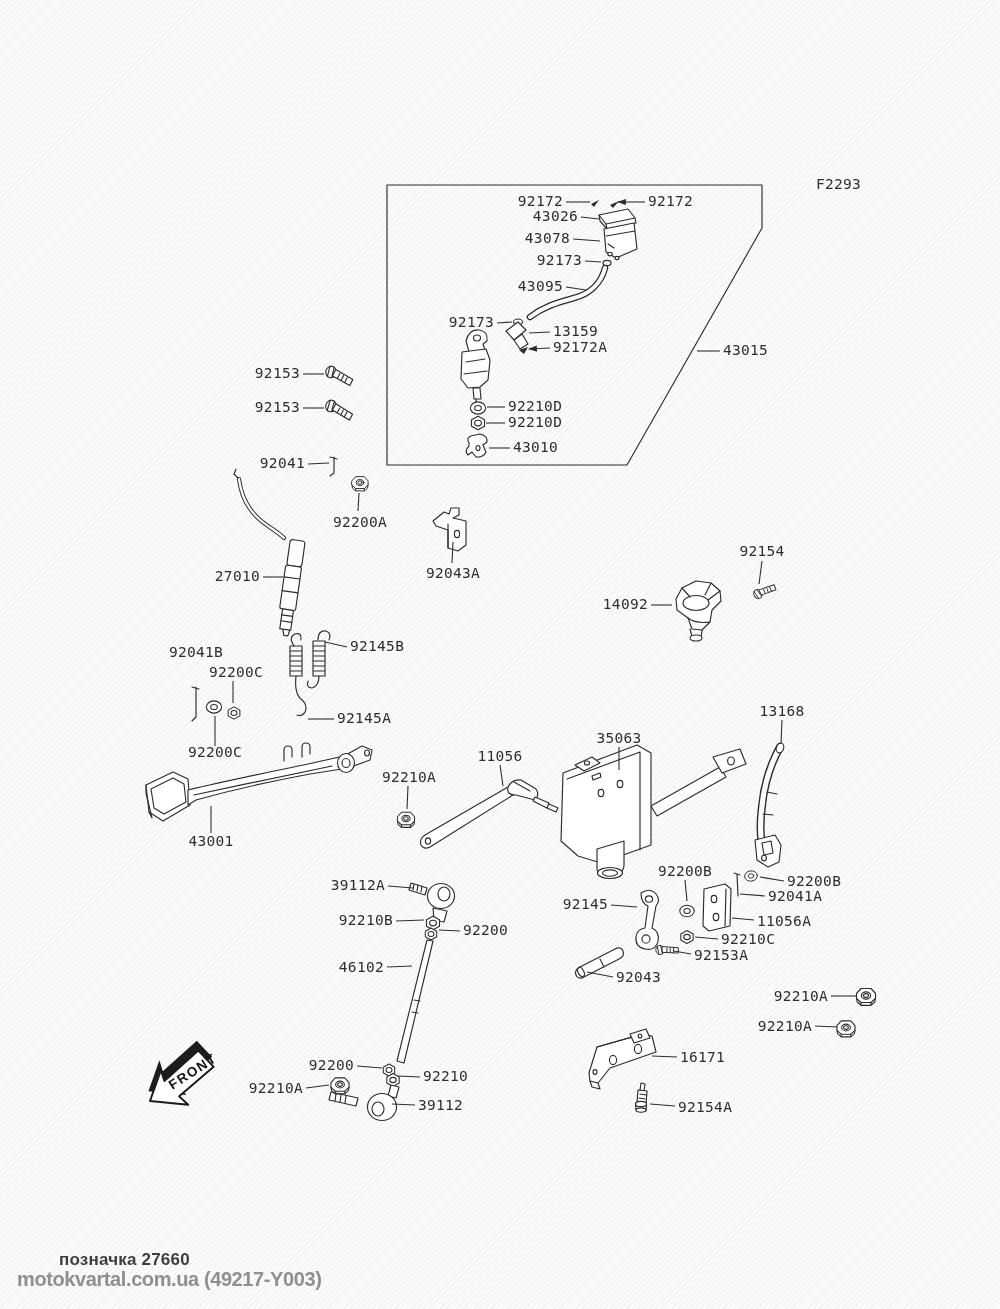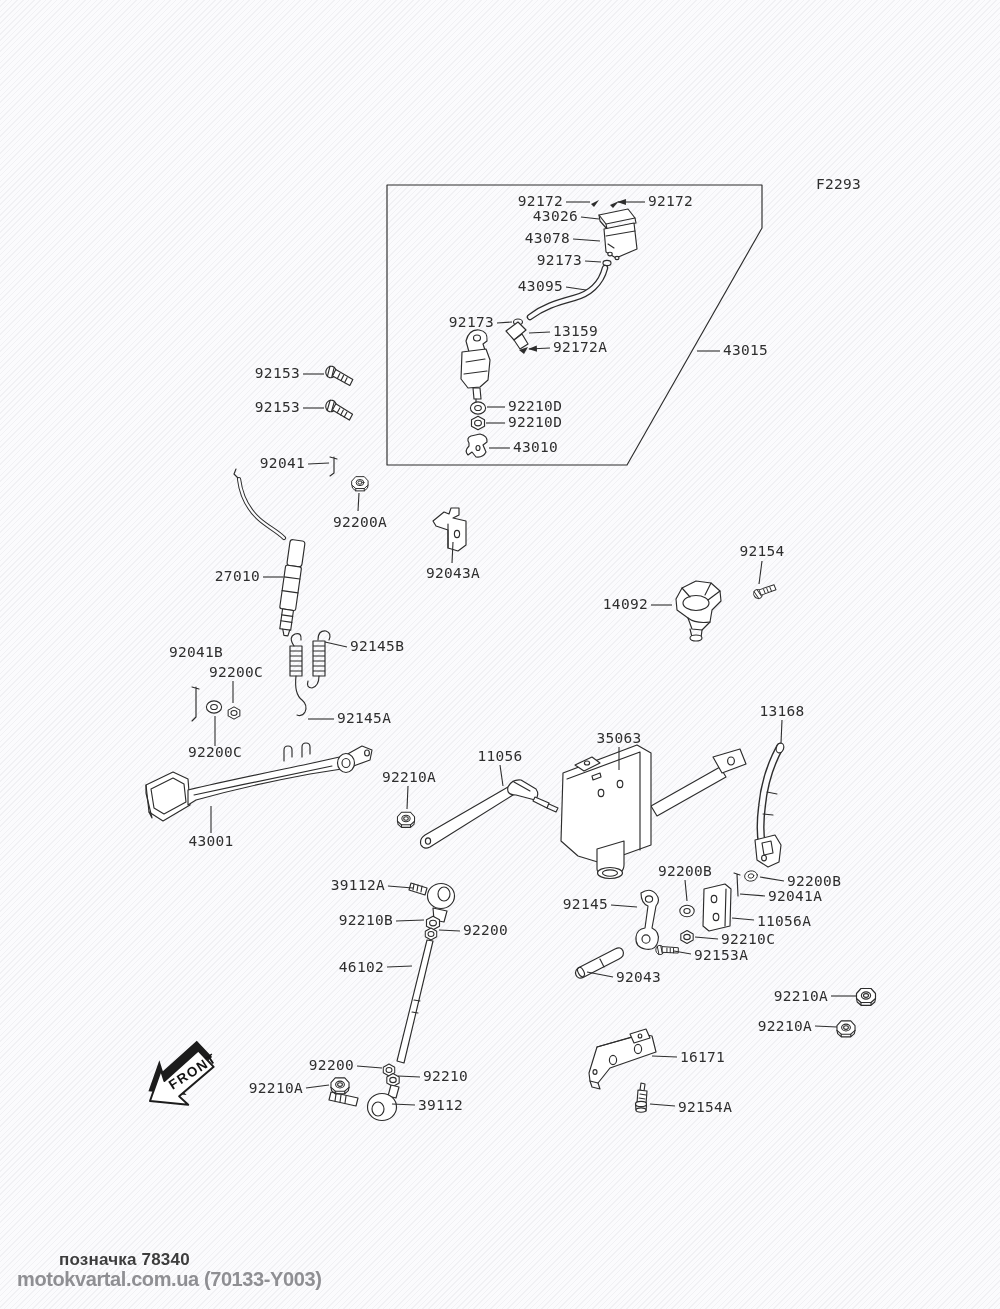--- a/index.html
+++ b/index.html
@@ -370,14 +370,14 @@
       <text x="721" y="944" text-anchor="start">92210C</text>
       <text x="694" y="960" text-anchor="start">92153A</text>
       <text x="616" y="982" text-anchor="start">92043</text>
       <text x="828" y="1001" text-anchor="end">92210A</text>
       <text x="812" y="1031" text-anchor="end">92210A</text>
       <text x="680" y="1062" text-anchor="start">16171</text>
       <text x="678" y="1112" text-anchor="start">92154A</text>
     </g>
 </svg>
 
-<div class="wm1">позначка 78340</div>
-<div class="wm2">motokvartal.com.ua (70133-Y003)</div>
+<div class="wm1">позначка 27660</div>
+<div class="wm2">motokvartal.com.ua (49217-Y003)</div>
 
 </body></html>

